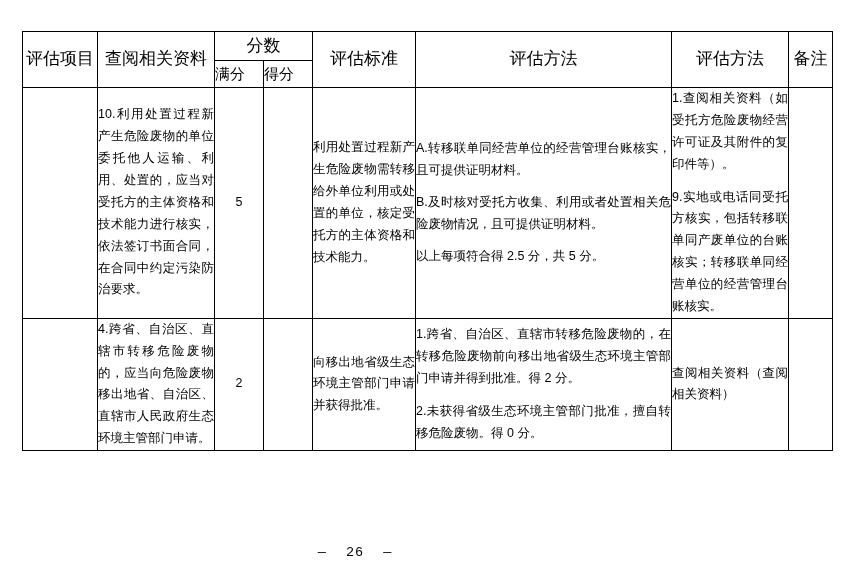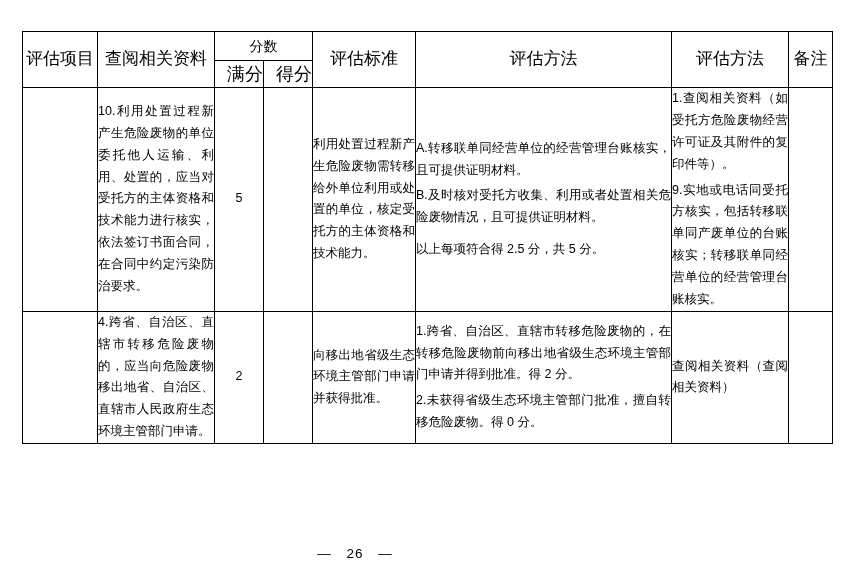--- a/index.html
+++ b/index.html
@@ -37,30 +37,31 @@
     padding: 0;
     font-weight: normal;
   }
   .hdr {
     text-align: center;
     font-size: 17px;
     height: 54px;
     line-height: 1.35;
   }
   .hdr-sub {
-    text-align: right;
-    font-size: 18px;
+    text-align: left;
+    font-size: 15px;
     height: 26px;
     line-height: 1.35;
   }
   .hdr-score {
     text-align: center;
-    font-size: 14px;
+    font-size: 17px;
     height: 28px;
     line-height: 1.35;
+    font-family: Liberation Serif, serif;
   }
   .cell {
     font-size: 12.5px;
     line-height: 1.75;
     padding: 10px 7px;
     vertical-align: middle;
     text-align: left;
   }
   .cell-center {
     text-align: center;
@@ -69,21 +70,21 @@
   }
   .cell-top {
     vertical-align: middle;
   }
   .para {
     margin: 0;
     text-align: justify;
     text-justify: inter-ideograph;
   }
   .para + .para {
-    margin-top: 4px;
+    margin-top: 11px;
   }
   .gap {
     height: 10px;
   }
   .row-1 td { height: 175px; }
   .row-2 td { height: 116px; }
 
   .col-1 { width: 75px; }
   .col-2 { width: 117px; }
   .col-3 { width: 49px; }
@@ -94,20 +95,21 @@
   .col-8 { width: 44px; }
 
   .footer {
     position: absolute;
     left: 0;
     top: 545px;
     width: 710px;
     text-align: center;
     font-size: 13.5px;
     letter-spacing: 1px;
+    font-family: Liberation Mono, monospace;
   }
   .footer .dash {
     display: inline-block;
     padding: 0 10px;
     vertical-align: middle;
   }
   .footer .pagenum {
     display: inline-block;
     vertical-align: middle;
   }

